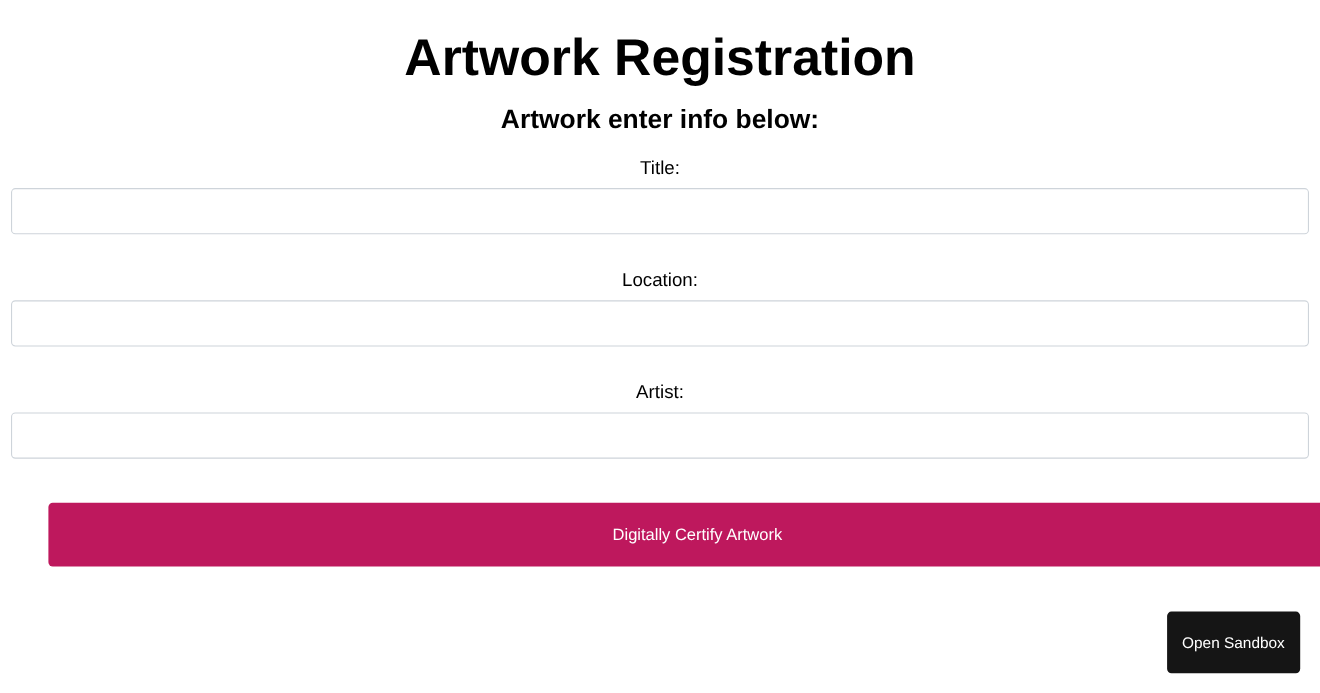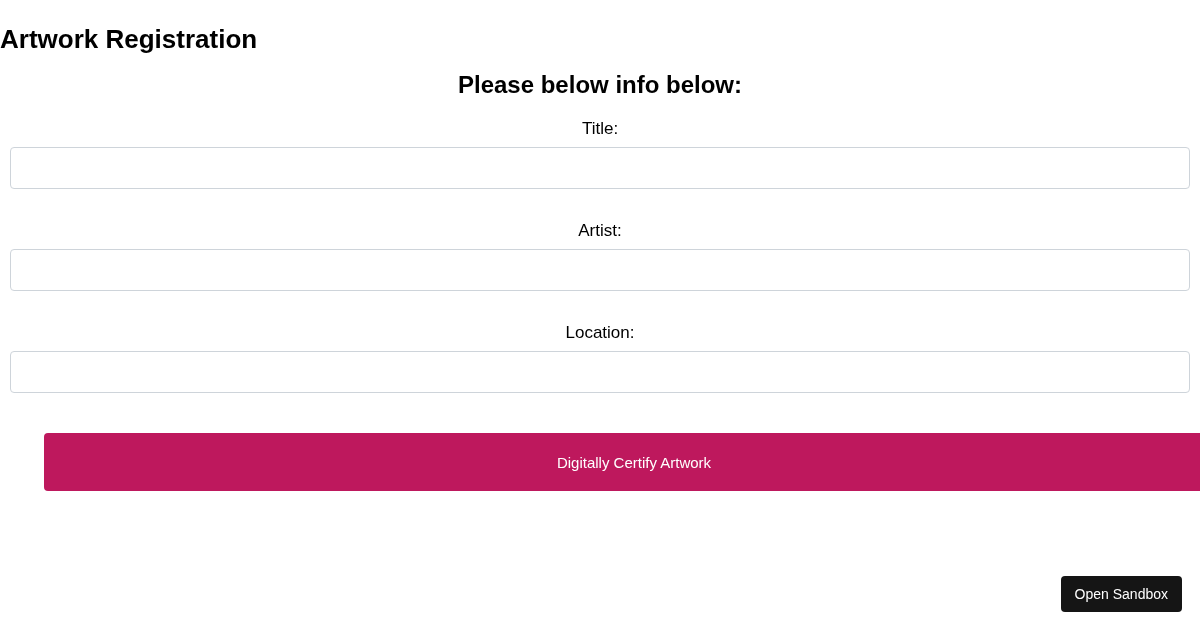--- a/index.html
+++ b/index.html
@@ -8,22 +8,22 @@
     body {
       margin: 0;
       padding: 0;
       font-family: -apple-system, BlinkMacSystemFont, "Segoe UI", Helvetica, Arial, sans-serif;
       background: #ffffff;
       width: 1200px;
       height: 630px;
       position: relative;
     }
     h1 {
-      text-align: left;
-      font-size: 26px;
+      text-align: center;
+      font-size: 47px;
       font-weight: bold;
       margin: 24px 0 16px 0;
       color: #000;
     }
     h3 {
       text-align: center;
       font-size: 24px;
       font-weight: bold;
       margin: 0 0 20px 0;
       color: #000;
@@ -64,45 +64,45 @@
       margin-left: 34px;
     }
     .sandbox-button {
       position: absolute;
       bottom: 18px;
       right: 18px;
       background: #151515;
       color: #fff;
       border: none;
       border-radius: 4px;
-      padding: 10px 14px;
+      padding: 20px 14px;
       font-size: 14px;
       cursor: pointer;
     }
   </style>
 </head>
 <body>
 
 <h1>Artwork Registration</h1>
-<h3>Please below info below:</h3>
+<h3>Artwork enter info below:</h3>
 
 <div class="form-container">
 
   <div class="field-group">
     <label class="field-label">Title:</label>
     <input type="text" class="text-input" value="" style="">
   </div>
 
   <div class="field-group">
-    <label class="field-label">Artist:</label>
+    <label class="field-label">Location:</label>
     <input type="text" class="text-input" value="" style="">
   </div>
 
   <div class="field-group">
-    <label class="field-label">Location:</label>
+    <label class="field-label">Artist:</label>
     <input type="text" class="text-input" value="" style="">
   </div>
 
 
   <button class="submit-button">Digitally Certify Artwork</button>
 
 </div>
 
 <button class="sandbox-button">Open Sandbox</button>
 

